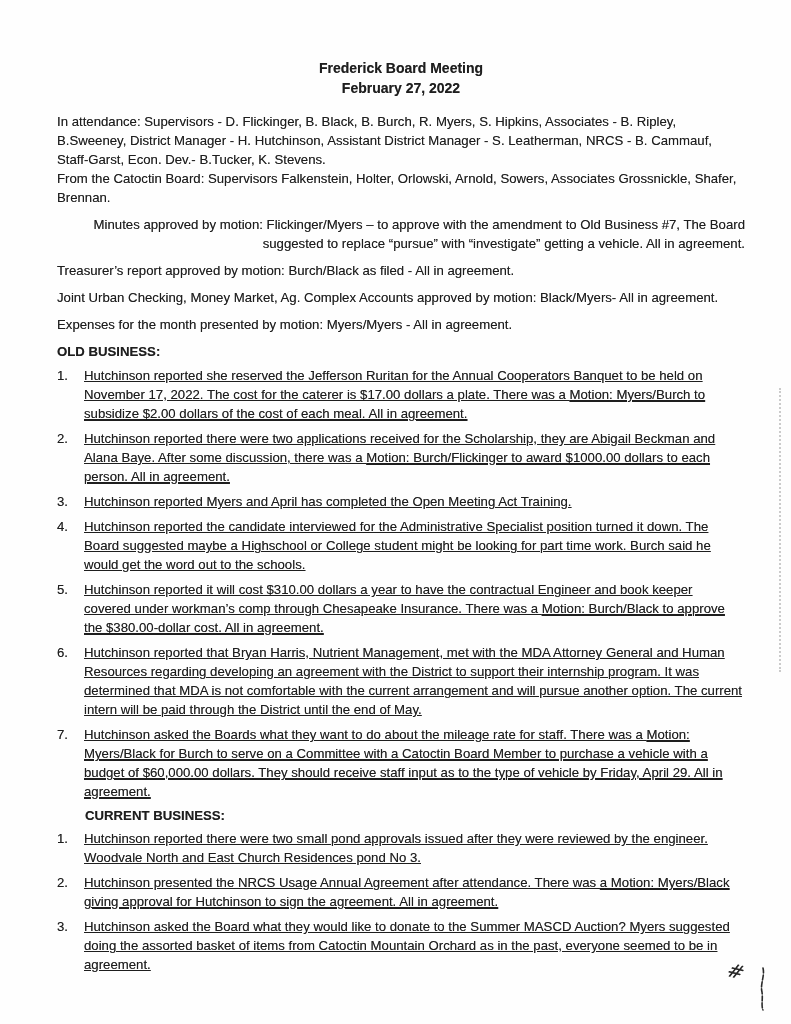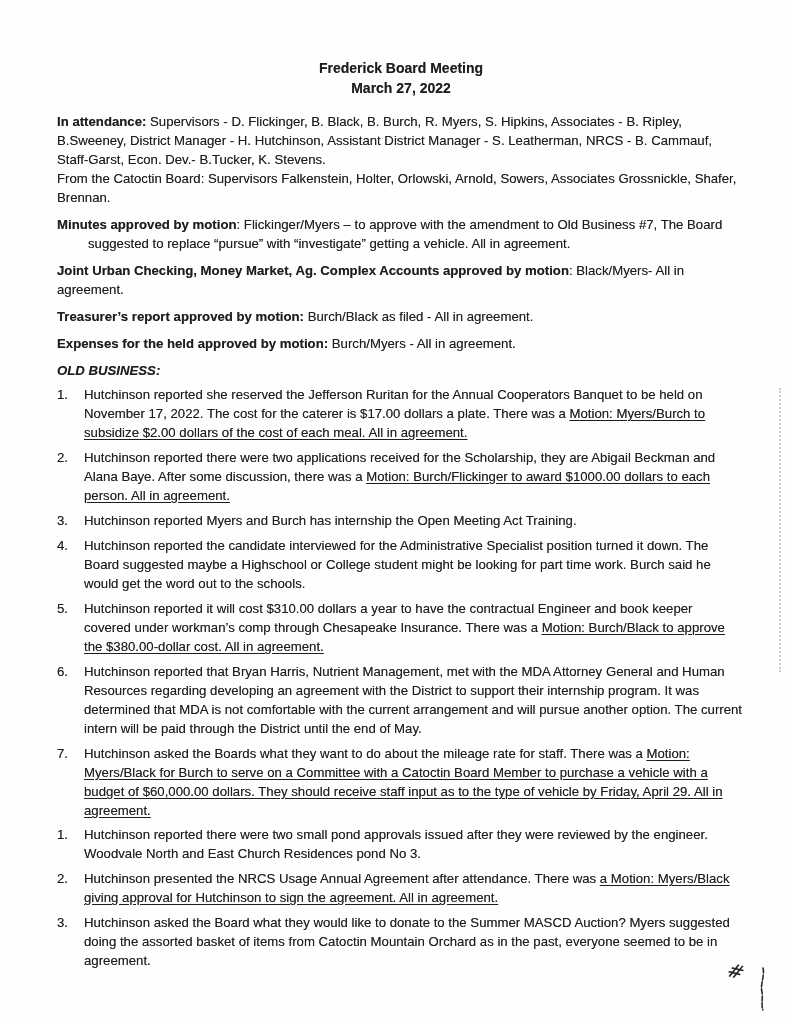--- a/index.html
+++ b/index.html
@@ -15,32 +15,32 @@
     color: #1e1e1e;
     overflow: hidden;
     text-shadow: 0 0 0.5px rgba(30,30,30,0.55);
   }
   .content { padding: 58px 46px 0 57px; }
 
   .doc-title { text-align: center; font-weight: bold; font-size: 14px; line-height: 20px; margin: 0 0 14px 0; }
   .doc-title div { margin: 0; }
 
   p { margin: 0 0 8px 0; }
-  strong { font-weight: bold; }
+  strong { font-weight: normal; }
 
-  .hang { padding-left: 31px; text-indent: -31px; }
+  .hang { padding-left: 31px; text-indent: -31px; text-align: right; }
 
-  .section-heading { font-weight: bold; margin: 0 0 5px 0; font-size: 13.2px; font-style: italic; }
+  .section-heading { font-weight: bold; margin: 0 0 5px 0; font-size: 13.2px; }
   .indent-heading { margin-left: 28px; margin-top: 2px; margin-bottom: 4px; }
 
   .items { margin: 0; }
   .item { display: flex; margin: 0 0 6px 0; }
   .item:last-child { margin-bottom: 5px; }
   .item .num { flex: none; width: 27px; }
-  .item .body { flex: 1; padding-right: 2px; }
+  .item .body { flex: 1; padding-right: 2px; text-decoration: underline; }
 
   .u { text-decoration: underline; text-underline-offset: 2px; }
 
   .scan-line {
     position: absolute;
     left: 779px; top: 388px;
     height: 284px; width: 0;
     border-left: 2px dotted rgba(110,110,110,0.35);
   }
   .hand-mark {
@@ -58,66 +58,67 @@
   .hand-mark svg { position: absolute; left: 34px; top: 8px; }
 </style>
 </head>
 <body>
 
 <div class="page">
   <div class="content">
 
     <div class="doc-title">
       <div>Frederick Board Meeting</div>
-      <div>March 27, 2022</div>
+      <div>February 27, 2022</div>
     </div>
 
     <p><strong>In attendance:</strong><span> Supervisors - D. Flickinger, B. Black, B. Burch, R. Myers, S. Hipkins, Associates - B. Ripley, B.Sweeney, District Manager - H. Hutchinson, Assistant District Manager - S. Leatherman, NRCS - B. Cammauf, Staff-Garst, Econ. Dev.- B.Tucker, K. Stevens.</span><br><span>From the Catoctin Board: Supervisors Falkenstein, Holter, Orlowski, Arnold, Sowers, Associates Grossnickle, Shafer, Brennan.</span></p>
 
     <p class="hang"><strong>Minutes approved by motion</strong><span>: Flickinger/Myers – to approve with the amendment to Old Business #7, The Board suggested to replace “pursue” with “investigate” getting a vehicle. All in agreement.</span></p>
 
+    <p><strong>Treasurer’s report approved by motion:</strong><span> Burch/Black as filed - All in agreement.</span></p>
+
     <p><strong>Joint Urban Checking, Money Market, Ag. Complex Accounts approved by motion</strong><span>: Black/Myers- All in agreement.</span></p>
 
-    <p><strong>Treasurer’s report approved by motion:</strong><span> Burch/Black as filed - All in agreement.</span></p>
-
-    <p><strong>Expenses for the held approved by motion:</strong><span> Burch/Myers - All in agreement.</span><br></p>
+    <p><strong>Expenses for the month presented by motion:</strong><span> Myers/Myers - All in agreement.</span><br></p>
 
     <div class="section-heading">OLD BUSINESS:</div>
 
     <div class="items">
       <div class="item">
         <span class="num">1.</span>
         <span class="body"><span>Hutchinson reported she reserved the Jefferson Ruritan for the Annual Cooperators Banquet to be held on November 17, 2022. The cost for the caterer is $17.00 dollars a plate. There was a </span><span class="u">Motion: Myers/Burch to subsidize $2.00 dollars of the cost of each meal. All in agreement.</span></span>
       </div>
       <div class="item">
         <span class="num">2.</span>
         <span class="body"><span>Hutchinson reported there were two applications received for the Scholarship, they are Abigail Beckman and Alana Baye. After some discussion, there was a </span><span class="u">Motion: Burch/Flickinger to award $1000.00 dollars to each person. All in agreement.</span></span>
       </div>
       <div class="item">
         <span class="num">3.</span>
-        <span class="body"><span>Hutchinson reported Myers and Burch has internship the Open Meeting Act Training.</span></span>
+        <span class="body"><span>Hutchinson reported Myers and April has completed the Open Meeting Act Training.</span></span>
       </div>
       <div class="item">
         <span class="num">4.</span>
         <span class="body"><span>Hutchinson reported the candidate interviewed for the Administrative Specialist position turned it down. The Board suggested maybe a Highschool or College student might be looking for part time work. Burch said he would get the word out to the schools.</span></span>
       </div>
       <div class="item">
         <span class="num">5.</span>
         <span class="body"><span>Hutchinson reported it will cost $310.00 dollars a year to have the contractual Engineer and book keeper covered under workman’s comp through Chesapeake Insurance.  There was a </span><span class="u">Motion: Burch/Black to approve the $380.00-dollar cost.  All in agreement.</span></span>
       </div>
       <div class="item">
         <span class="num">6.</span>
         <span class="body"><span>Hutchinson reported that Bryan Harris, Nutrient Management, met with the MDA Attorney General and Human Resources regarding developing an agreement with the District to support their internship program. It was determined that MDA is not comfortable with the current arrangement and will pursue another option. The current intern will be paid through the District until the end of May.</span></span>
       </div>
       <div class="item">
         <span class="num">7.</span>
         <span class="body"><span>Hutchinson asked the Boards what they want to do about the mileage rate for staff. There was a </span><span class="u">Motion: Myers/Black for Burch to serve on a Committee with a Catoctin Board Member to purchase a vehicle with a budget of $60,000.00 dollars. They should receive staff input as to the type of vehicle by Friday, April 29. All in agreement.</span></span>
       </div>
     </div>
 
+    <div class="section-heading indent-heading">CURRENT BUSINESS:</div>
 
     <div class="items">
       <div class="item">
         <span class="num">1.</span>
         <span class="body"><span>Hutchinson reported there were two small pond approvals issued after they were reviewed by the engineer. Woodvale North and East Church Residences pond No 3.</span></span>
       </div>
       <div class="item">
         <span class="num">2.</span>
         <span class="body"><span>Hutchinson presented the NRCS Usage Annual Agreement after attendance.  There was </span><span class="u">a Motion: Myers/Black giving approval for Hutchinson to sign the agreement. All in agreement.</span></span>
       </div>

